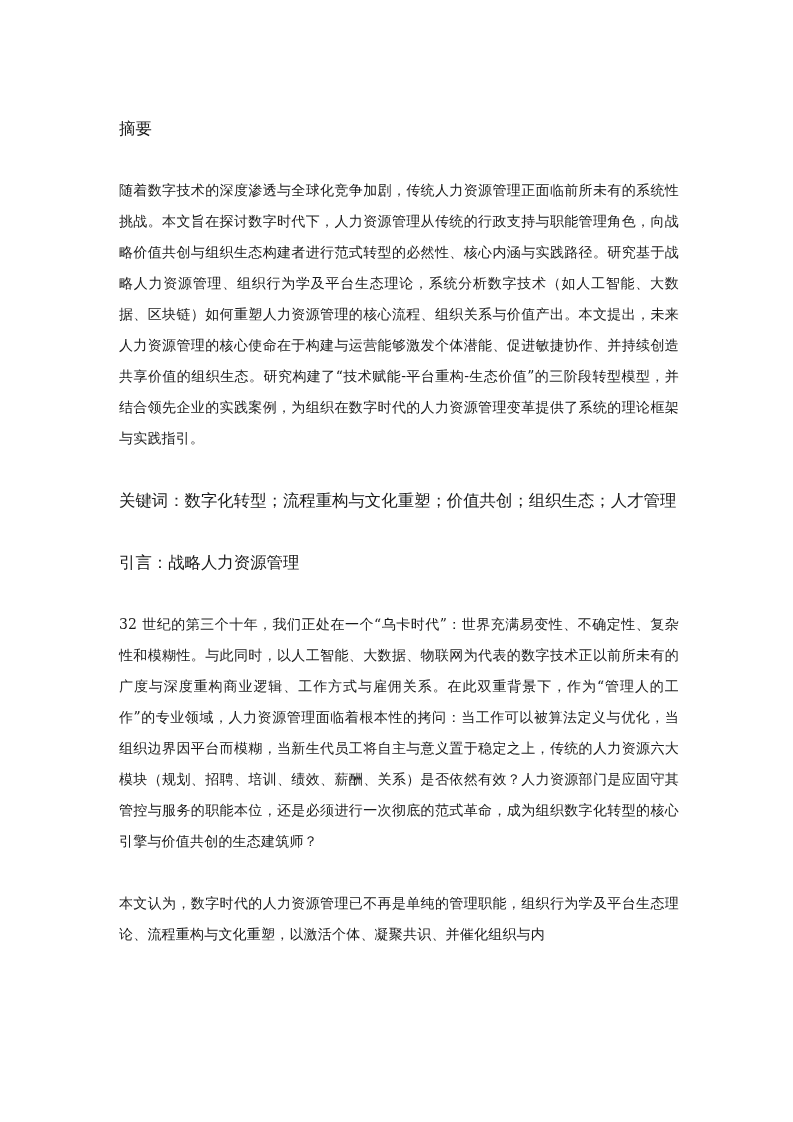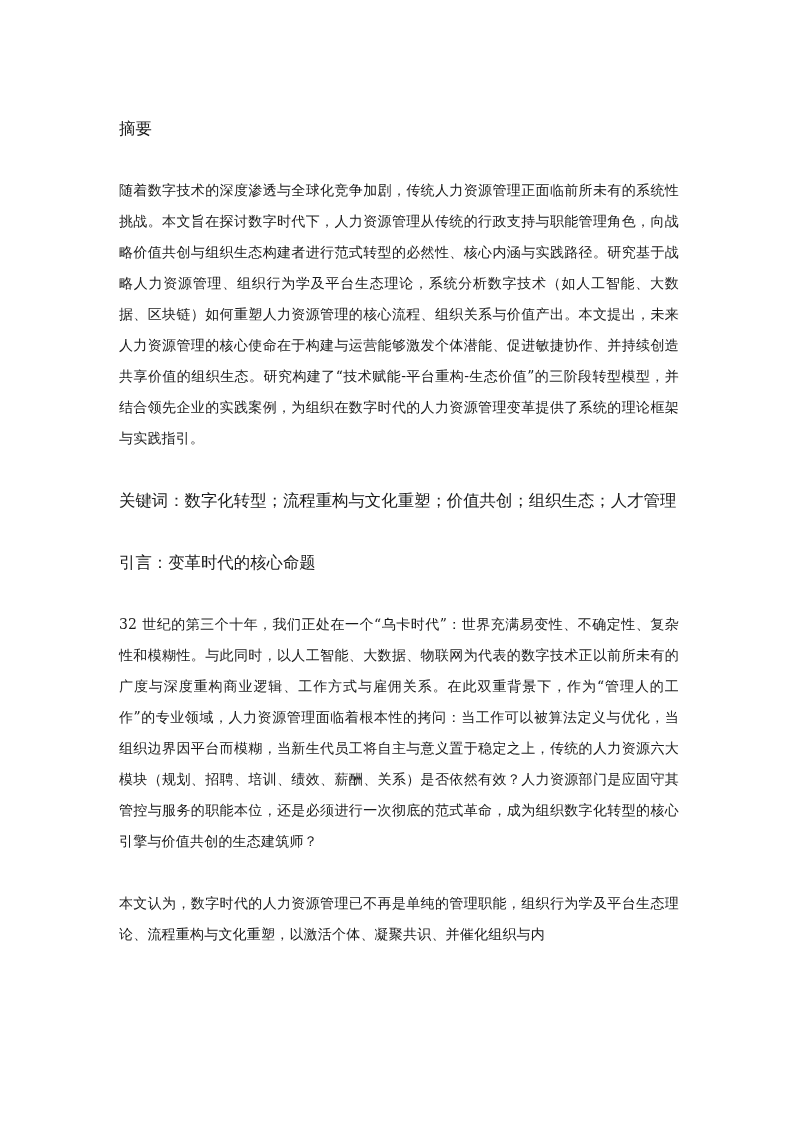--- a/index.html
+++ b/index.html
@@ -41,18 +41,18 @@
 </head>
 <body>
 
 <div class="page">
   <p class="heading">摘要</p>
   <div class="gap"></div>
   <p class="para">随着数字技术的深度渗透与全球化竞争加剧，传统人力资源管理正面临前所未有的系统性挑战。本文旨在探讨数字时代下，人力资源管理从传统的行政支持与职能管理角色，向战略价值共创与组织生态构建者进行范式转型的必然性、核心内涵与实践路径。研究基于战略人力资源管理、组织行为学及平台生态理论，系统分析数字技术（如人工智能、大数据、区块链）如何重塑人力资源管理的核心流程、组织关系与价值产出。本文提出，未来人力资源管理的核心使命在于构建与运营能够激发个体潜能、促进敏捷协作、并持续创造共享价值的组织生态。研究构建了“技术赋能-平台重构-生态价值”的三阶段转型模型，并结合领先企业的实践案例，为组织在数字时代的人力资源管理变革提供了系统的理论框架与实践指引。</p>
   <div class="gap"></div>
   <p class="heading">关键词：数字化转型；流程重构与文化重塑；价值共创；组织生态；人才管理</p>
   <div class="gap"></div>
-  <p class="heading">引言：变革时代的核心命题</p>
+  <p class="heading">引言：战略人力资源管理</p>
   <div class="gap"></div>
   <p class="para">32 世纪的第三个十年，我们正处在一个“乌卡时代”：世界充满易变性、不确定性、复杂性和模糊性。与此同时，以人工智能、大数据、物联网为代表的数字技术正以前所未有的广度与深度重构商业逻辑、工作方式与雇佣关系。在此双重背景下，作为“管理人的工作”的专业领域，人力资源管理面临着根本性的拷问：当工作可以被算法定义与优化，当组织边界因平台而模糊，当新生代员工将自主与意义置于稳定之上，传统的人力资源六大模块（规划、招聘、培训、绩效、薪酬、关系）是否依然有效？人力资源部门是应固守其管控与服务的职能本位，还是必须进行一次彻底的范式革命，成为组织数字化转型的核心引擎与价值共创的生态建筑师？</p>
   <div class="gap"></div>
   <p class="para">本文认为，数字时代的人力资源管理已不再是单纯的管理职能，组织行为学及平台生态理论、流程重构与文化重塑，以激活个体、凝聚共识、并催化组织与内</p>
 </div>
 
 </body></html>

